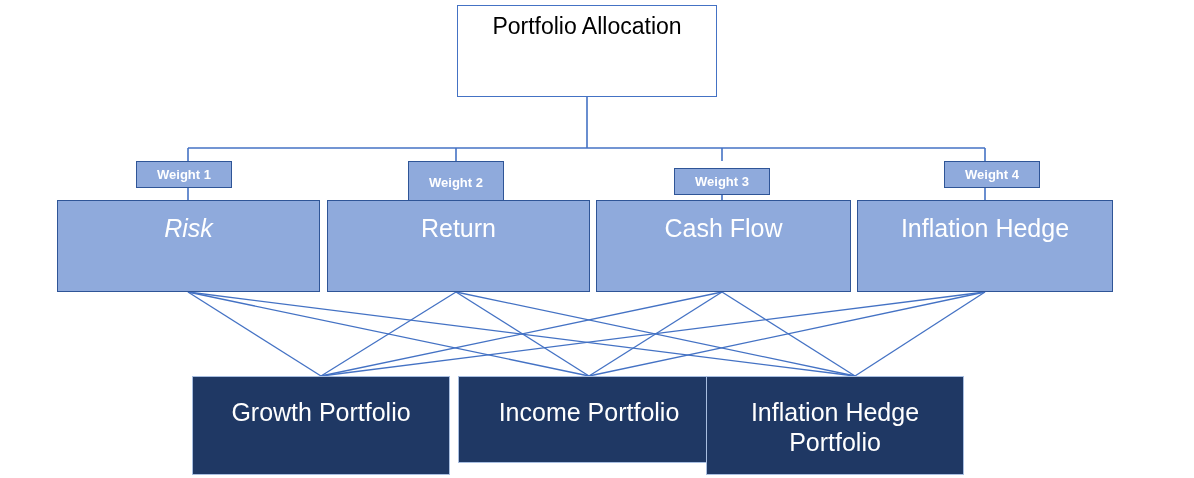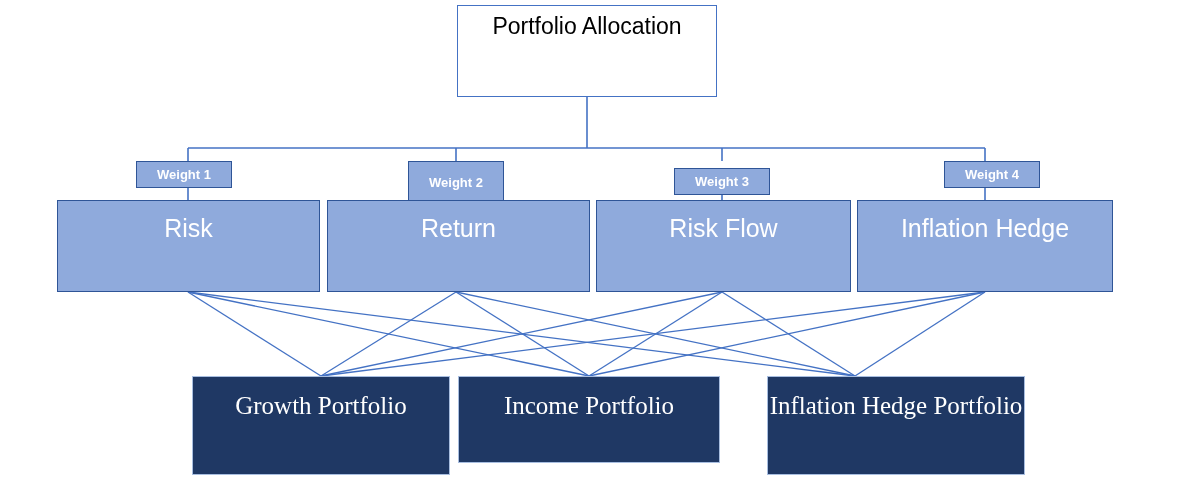--- a/index.html
+++ b/index.html
@@ -60,22 +60,21 @@
     line-height: 1.15;
     padding-top: 13px;
   }
   
   .node-portfolio {
     background: #1F3864;
     border: 1.5px solid #A8BEE0;
     color: #ffffff;
     font-size: 25px;
     line-height: 1.2;
-    padding-top: 14px;
-    font-family: Liberation Serif, serif;
+    padding-top: 20px;
   }
   .node-label {
     display: block;
     width: 100%;
   }
 </style>
 </head>
 <body>
 
 <div id="canvas">
@@ -117,38 +116,38 @@
         <span class="node-label">Weight 2</span>
       </div>
       <div class="node node-weight" style="left: 674px; top: 161px; width: 96px; height: 27px; margin-top: 7px;">
         <span class="node-label">Weight 3</span>
       </div>
       <div class="node node-weight" style="left: 944px; top: 161px; width: 96px; height: 27px;">
         <span class="node-label">Weight 4</span>
       </div>
     </div>
   <div id="criteria-layer">
-      <div class="node node-criteria" style="left: 57px; top: 200px; width: 263px; height: 92px;">
+      <div class="node node-criteria" style="left: 57px; top: 200px; width: 263px; height: 92px; font-style: italic;">
         <span class="node-label">Risk</span>
       </div>
       <div class="node node-criteria" style="left: 327px; top: 200px; width: 263px; height: 92px;">
         <span class="node-label">Return</span>
       </div>
       <div class="node node-criteria" style="left: 596px; top: 200px; width: 255px; height: 92px;">
-        <span class="node-label">Risk Flow</span>
+        <span class="node-label">Cash Flow</span>
       </div>
       <div class="node node-criteria" style="left: 857px; top: 200px; width: 256px; height: 92px;">
         <span class="node-label">Inflation Hedge</span>
       </div>
     </div>
   <div id="portfolio-layer">
       <div class="node node-portfolio" style="left: 192px; top: 376px; width: 258px; height: 99px;">
         <span class="node-label">Growth Portfolio</span>
       </div>
       <div class="node node-portfolio" style="left: 458px; top: 376px; width: 262px; height: 87px;">
         <span class="node-label">Income Portfolio</span>
       </div>
-      <div class="node node-portfolio" style="left: 767px; top: 376px; width: 258px; height: 99px; justify-content: flex-end;">
+      <div class="node node-portfolio" style="left: 706px; top: 376px; width: 258px; height: 99px; justify-content: flex-end;">
         <span class="node-label">Inflation Hedge Portfolio</span>
       </div>
     </div>
 
 </div>
 
 </body></html>

